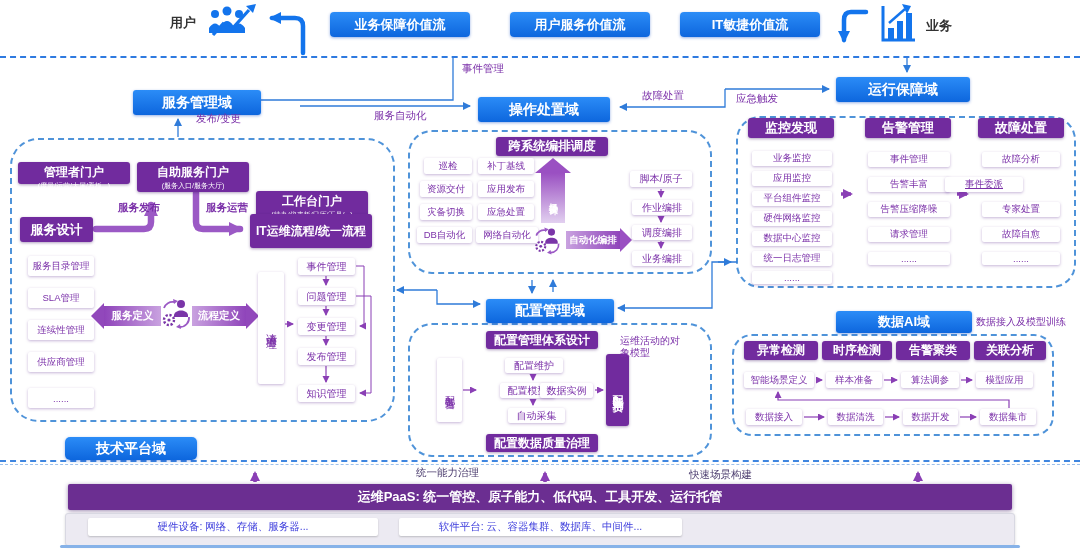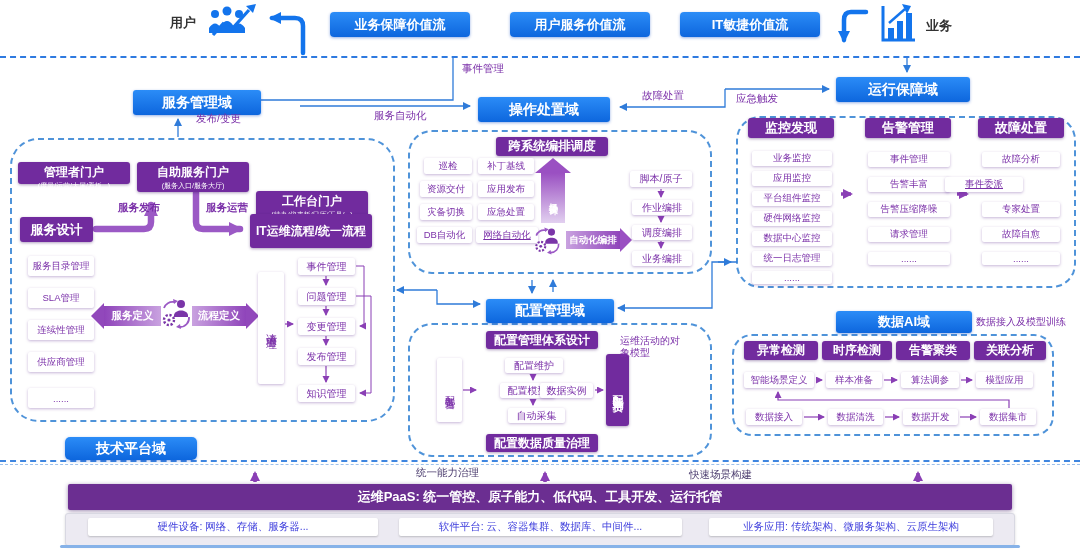--- a/index.html
+++ b/index.html
@@ -194,21 +194,21 @@
 
   <div class="abs panel" style="left:408px;top:130px;width:304px;height:144px;border-radius:24px;"></div>
   <div class="abs ph flexc" style="left:496px;top:137px;width:112px;height:19px;font-size:12.5px;">跨系统编排调度</div>
   <div class="abs wb flexc" style="left:424px;top:158px;width:48px;height:16px;">巡检</div>
   <div class="abs wb flexc" style="left:478px;top:158px;width:56px;height:16px;">补丁基线</div>
   <div class="abs wb flexc" style="left:420px;top:181px;width:52px;height:16px;">资源交付</div>
   <div class="abs wb flexc" style="left:478px;top:181px;width:56px;height:16px;">应用发布</div>
   <div class="abs wb flexc" style="left:420px;top:204px;width:52px;height:16px;">灾备切换</div>
   <div class="abs wb flexc" style="left:478px;top:204px;width:56px;height:16px;">应急处置</div>
   <div class="abs wb flexc" style="left:417px;top:227px;width:55px;height:16px;">DB自动化</div>
-  <div class="abs wb flexc" style="left:476px;top:227px;width:62px;height:16px;text-decoration:underline;">网络自动化</div>
+  <div class="abs wb flexc" style="left:476px;top:227px;width:62px;height:16px;">网络自动化</div>
   <div class="abs tri" style="left:535px;top:158px;border-left:18px solid transparent;border-right:18px solid transparent;border-bottom:15px solid #9a50c2;"></div>
   <div class="abs garrow vtext" style="left:541px;top:173px;width:24px;height:50px;font-size:9px;background:linear-gradient(to bottom,#9a50c2,#e2d0f0);letter-spacing:1px;">场景设计</div>
   <svg class="abs" style="left:530px;top:224px;" width="34" height="34" viewBox="0 0 36 38">
     <circle cx="23" cy="9" r="4" fill="#7a35a8"></circle>
       <path d="M16,20 c1,-6 13,-6 14,0 l0,2 -14,0 z" fill="#7a35a8"></path>
     <circle cx="11" cy="25" r="5" fill="none" stroke="#7a35a8" stroke-width="2.4" stroke-dasharray="2.2 1.7"></circle>
     <circle cx="11" cy="25" r="1.6" fill="#7a35a8"></circle>
     <path d="M6,13 a9,9 0 0 1 10,-6" stroke="#9b59c5" stroke-width="1.8" fill="none"></path>
       <path d="M15,4 l5,2 -4,3 z" fill="#9b59c5"></path>
     <path d="M31,22 a9,9 0 0 1 -9,10" stroke="#9b59c5" stroke-width="1.8" fill="none"></path>
@@ -273,16 +273,15 @@
 
   <div class="abs bb flexc" style="left:65px;top:437px;width:132px;height:23px;font-size:14px;border-radius:5px;">技术平台域</div>
   <div class="abs" style="left:0;top:460px;width:1080px;border-top:2px dashed #3f86e0;z-index:1;"></div>
   <div class="abs" style="left:0;top:464px;width:1080px;border-top:1px dashed #9fc1ea;z-index:1;"></div>
   <div class="abs" style="left:405px;top:466px;width:85px;text-align:center;font-size:10.5px;color:#4b3c6e;">统一能力治理</div>
   <div class="abs" style="left:678px;top:468px;width:85px;text-align:center;font-size:10.5px;color:#4b3c6e;">快速场景构建</div>
   <div class="abs flexc" style="left:68px;top:484px;width:944px;height:26px;background:#6b2e91;color:#fff;font-weight:bold;font-size:13px;border-radius:2px;box-shadow:0 1px 4px rgba(60,20,100,.5);">运维PaaS: 统一管控、原子能力、低代码、工具开发、运行托管</div>
   <div class="abs" style="left:65px;top:513px;width:950px;height:33px;background:#eceaf2;border:1px solid #d8d8e2;border-radius:3px;box-shadow:0 1px 3px rgba(0,0,0,.15);"></div>
   <div class="abs flexc" style="left:88px;top:518px;width:290px;height:18px;background:#fff;border-radius:2px;box-shadow:0 1px 2px rgba(0,0,0,.2);color:#4040dd;font-size:10.5px;">硬件设备: 网络、存储、服务器...</div>
   <div class="abs flexc" style="left:399px;top:518px;width:283px;height:18px;background:#fff;border-radius:2px;box-shadow:0 1px 2px rgba(0,0,0,.2);color:#4040dd;font-size:10.5px;">软件平台: 云、容器集群、数据库、中间件...</div>
-  <div class="abs flexc" style="left:709px;top:518px;width:284px;height:18px;background:#fff;border-radius:2px;box-shadow:0 1px 2px rgba(0,0,0,.2);color:#4040dd;font-size:10.5px;">业务应用: 传统架构、微服务架构、云原生架构</div>
   <div class="abs" style="left:60px;top:545px;width:960px;height:3px;background:#86b2e8;border-radius:2px;"></div>
 
 </div>
 
 </body></html>

